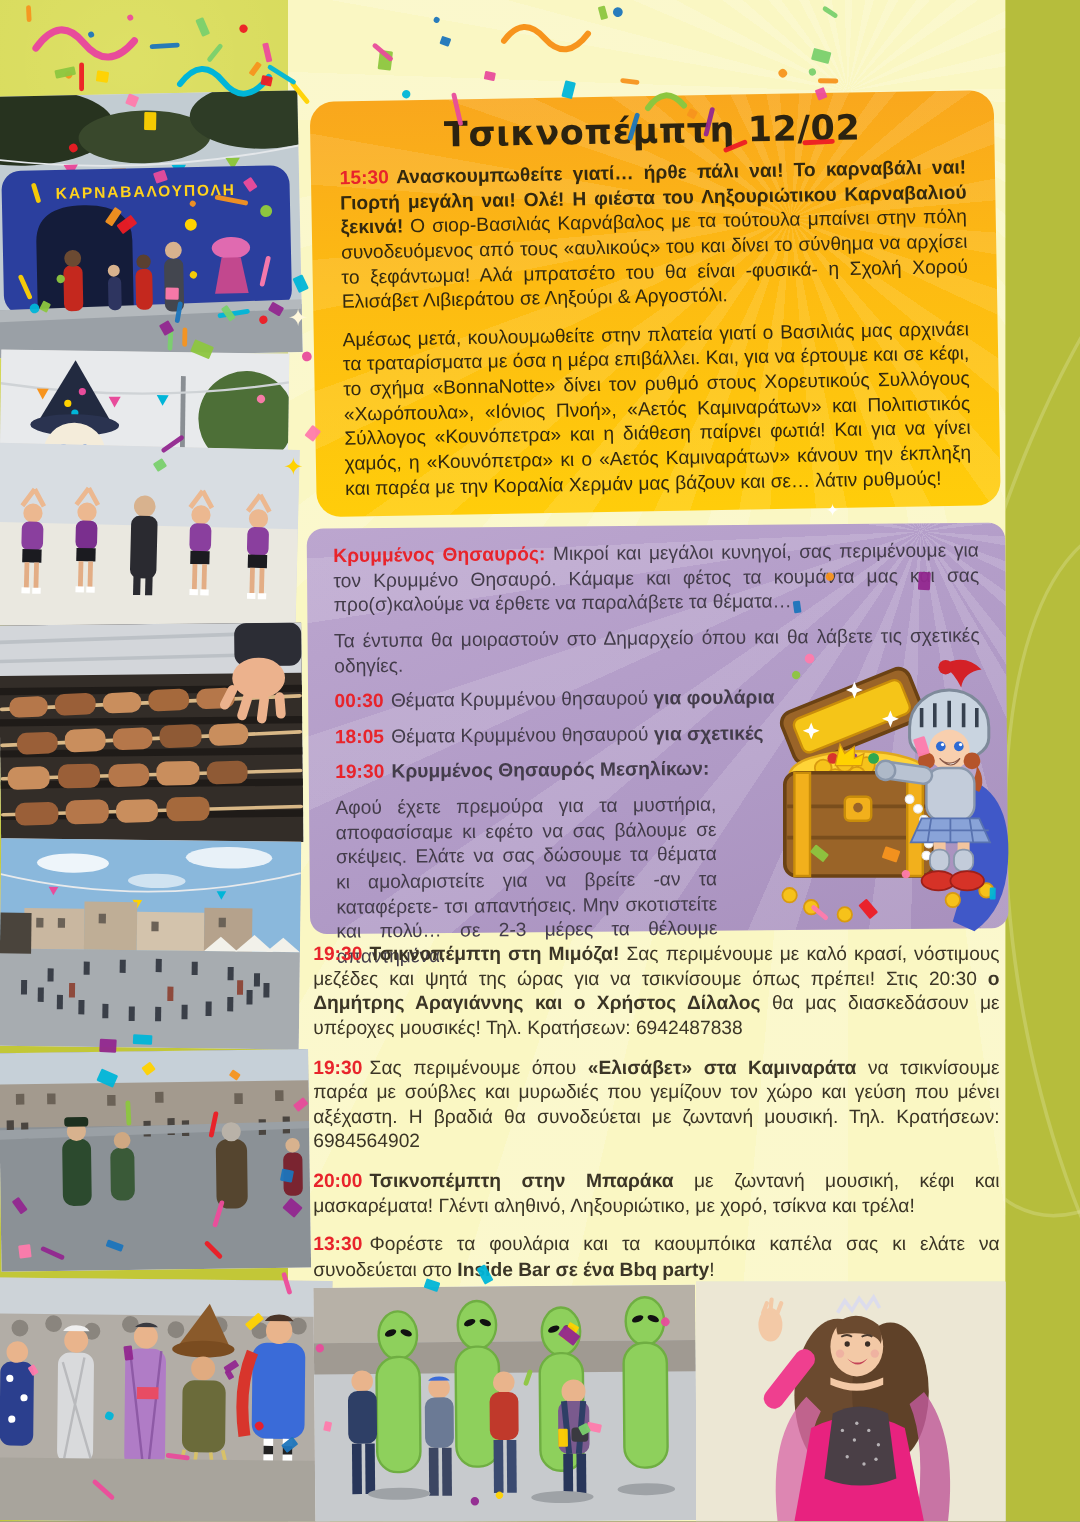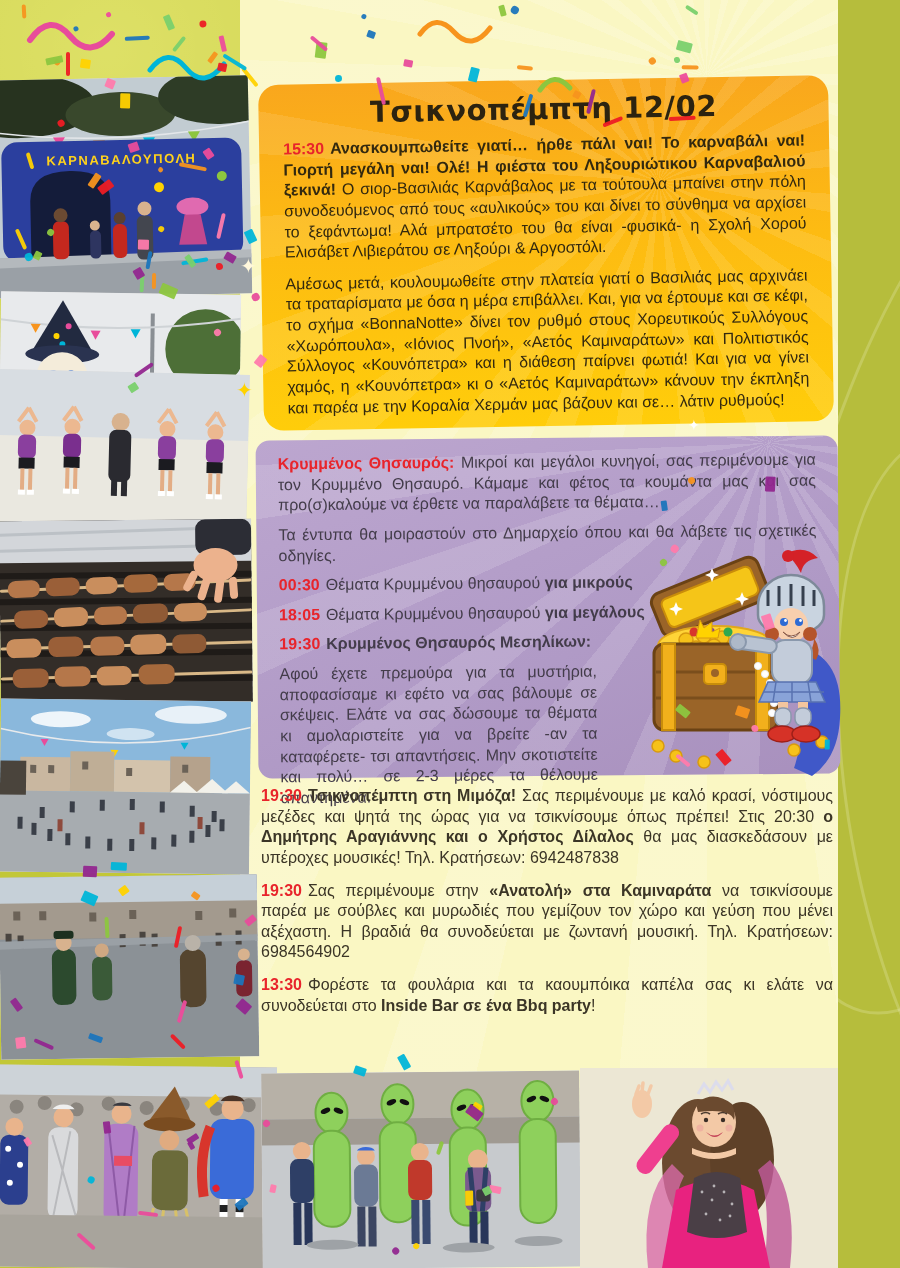--- a/index.html
+++ b/index.html
@@ -526,22 +526,22 @@
 
   <div class="box orange-box">
     <h1 class="title">Τσικνοπέμπτη 12/02</h1>
     <p class="para"><span class="time">15:30</span><b>Ανασκουμπωθείτε γιατί… ήρθε πάλι ναι! Το καρναβάλι ναι! Γιορτή μεγάλη ναι! Ολέ! Η φιέστα του Ληξουριώτικου Καρναβαλιού ξεκινά! </b><span>Ο σιορ-Βασιλιάς Καρνάβαλος με τα τούτουλα μπαίνει στην πόλη συνοδευόμενος από τους «αυλικούς» του και δίνει το σύνθημα να αρχίσει το ξεφάντωμα! Αλά μπρατσέτο του θα είναι -φυσικά- η Σχολή Χορού Ελισάβετ Λιβιεράτου σε Ληξούρι &amp; Αργοστόλι.</span></p>
     <p class="para">Αμέσως μετά, κουλουμωθείτε στην πλατεία γιατί ο Βασιλιάς μας αρχινάει τα τραταρίσματα με όσα η μέρα επιβάλλει. Και, για να έρτουμε και σε κέφι, το σχήμα «BonnaNotte» δίνει τον ρυθμό στους Χορευτικούς Συλλόγους «Χωρόπουλα», «Ιόνιος Πνοή», «Αετός Καμιναράτων» και Πολιτιστικός Σύλλογος «Κουνόπετρα» και η διάθεση παίρνει φωτιά! Και για να γίνει χαμός, η «Κουνόπετρα» κι ο «Αετός Καμιναράτων» κάνουν την έκπληξη και παρέα με την Κοραλία Χερμάν μας βάζουν και σε… λάτιν ρυθμούς!</p>
   </div>
 
   <div class="box purple-box">
     <p class="para"><b class="red-b">Κρυμμένος Θησαυρός: </b><span>Μικροί και μεγάλοι κυνηγοί, σας περιμένουμε για τον Κρυμμένο Θησαυρό. Κάμαμε και φέτος τα κουμάντα μας και σας προ(σ)καλούμε να έρθετε να παραλάβετε τα θέματα…</span></p>
     <p class="para">Τα έντυπα θα μοιραστούν στο Δημαρχείο όπου και θα λάβετε τις σχετικές οδηγίες.</p>
-    <p class="para"><span class="time">00:30</span><span>Θέματα Κρυμμένου θησαυρού </span><b>για μικρούς</b></p>
-    <p class="para"><span class="time">18:05</span><span>Θέματα Κρυμμένου θησαυρού </span><b>για μεγάλους</b></p>
+    <p class="para"><span class="time">00:30</span><span>Θέματα Κρυμμένου θησαυρού </span><b>για φουλάρια</b></p>
+    <p class="para"><span class="time">18:05</span><span>Θέματα Κρυμμένου θησαυρού </span><b>για σχετικές</b></p>
     <p class="para"><span class="time">19:30</span><span></span><b>Κρυμμένος Θησαυρός Μεσηλίκων:</b></p>
     <p class="para detail">Αφού έχετε πρεμούρα για τα μυστήρια, αποφασίσαμε κι εφέτο να σας βάλουμε σε σκέψεις. Ελάτε να σας δώσουμε τα θέματα κι αμολαριστείτε για να βρείτε -αν τα καταφέρετε- τσι απαντήσεις. Μην σκοτιστείτε και πολύ… σε 2-3 μέρες τα θέλουμε απαντημένα.</p>
   </div>
 
   <div class="knight">
     <svg width="212" height="252" viewBox="0 0 212 252">
       <path d="M152,100 q46,10 42,72 q-2,40 -28,58 l-18,-8 q18,-52 -4,-110 z" fill="#4058c8"></path>
       <g transform="rotate(-22 60 60)">
           <rect x="10" y="30" width="114" height="46" rx="10" fill="#9a6428" stroke="#6b4214" stroke-width="3"></rect>
           <rect x="19" y="38" width="96" height="30" rx="6" fill="#f5c518" stroke="#c98d0a" stroke-width="2"></rect>
@@ -614,21 +614,22 @@
         <rect x="152" y="156" width="10" height="20" fill="#f3c59e"></rect>
       <rect x="129" y="162" width="16" height="18" rx="7" fill="#c3ccda" stroke="#8a98ac" stroke-width="1.5"></rect>
       <rect x="149" y="162" width="16" height="18" rx="7" fill="#c3ccda" stroke="#8a98ac" stroke-width="1.5"></rect>
       <ellipse cx="136" cy="188" rx="14" ry="8" fill="#d63227" stroke="#9e1f18" stroke-width="1.5"></ellipse>
       <ellipse cx="160" cy="188" rx="14" ry="8" fill="#d63227" stroke="#9e1f18" stroke-width="1.5"></ellipse>
     </svg>
   </div>
 
   <div class="evening">
     <p class="para"><span class="time">19:30</span><b>Τσικνοπέμπτη στη Μιμόζα! </b><span>Σας περιμένουμε με καλό κρασί, νόστιμους μεζέδες και ψητά της ώρας για να τσικνίσουμε όπως πρέπει! Στις 20:30 </span><b>ο Δημήτρης Αραγιάννης και ο Χρήστος Δίλαλος </b><span>θα μας διασκεδάσουν με υπέροχες μουσικές! Τηλ. Κρατήσεων: 6942487838</span></p>
-    <p class="para"><span class="time">19:30</span><span>Σας περιμένουμε στην </span><b>«Ανατολή» στα Καμιναράτα </b><span>να τσικνίσουμε παρέα με σούβλες και μυρωδιές που γεμίζουν τον χώρο και γεύση που μένει αξέχαστη. Η βραδιά θα συνοδεύεται με ζωντανή μουσική. Τηλ. Κρατήσεων: 6984564902</span></p>
+    <p class="para"><span class="time">19:30</span><span>Σας περιμένουμε όπου </span><b>«Ελισάβετ» στα Καμιναράτα </b><span>να τσικνίσουμε παρέα με σούβλες και μυρωδιές που γεμίζουν τον χώρο και γεύση που μένει αξέχαστη. Η βραδιά θα συνοδεύεται με ζωντανή μουσική. Τηλ. Κρατήσεων: 6984564902</span></p>
+    <p class="para"><span class="time">20:00</span><b>Τσικνοπέμπτη στην Μπαράκα </b><span>με ζωντανή μουσική, κέφι και μασκαρέματα! Γλέντι αληθινό, Ληξουριώτικο, με χορό, τσίκνα και τρέλα!</span></p>
     <p class="para"><span class="time">13:30</span><span>Φορέστε τα φουλάρια και τα καουμπόικα καπέλα σας κι ελάτε να συνοδεύεται στο </span><b>Inside Bar σε ένα Bbq party</b><span>!</span></p>
   </div>
 
   <svg class="ribbons" width="720" height="160">
     <path d="M30,40 q20,-28 40,-4 t42,-2" stroke="#e84c9b" stroke-width="6" fill="none" stroke-linecap="round"></path>
     <path d="M150,70 q18,-24 36,-2 t38,-4" stroke="#00b5d8" stroke-width="5" fill="none" stroke-linecap="round"></path>
     <path d="M420,34 q16,-22 34,-2 t36,-4" stroke="#f7941d" stroke-width="5" fill="none" stroke-linecap="round"></path>
     <path d="M540,90 q14,-20 30,-2" stroke="#8dc63f" stroke-width="5" fill="none" stroke-linecap="round"></path>
   </svg>
 

